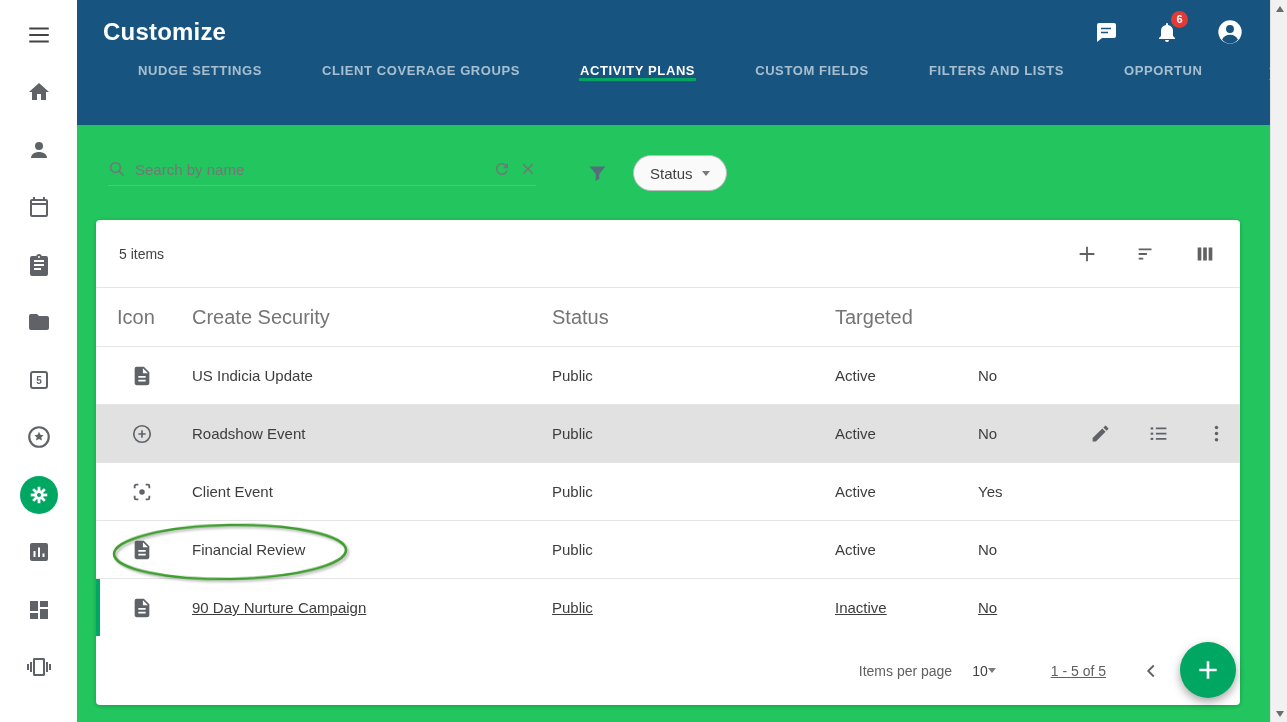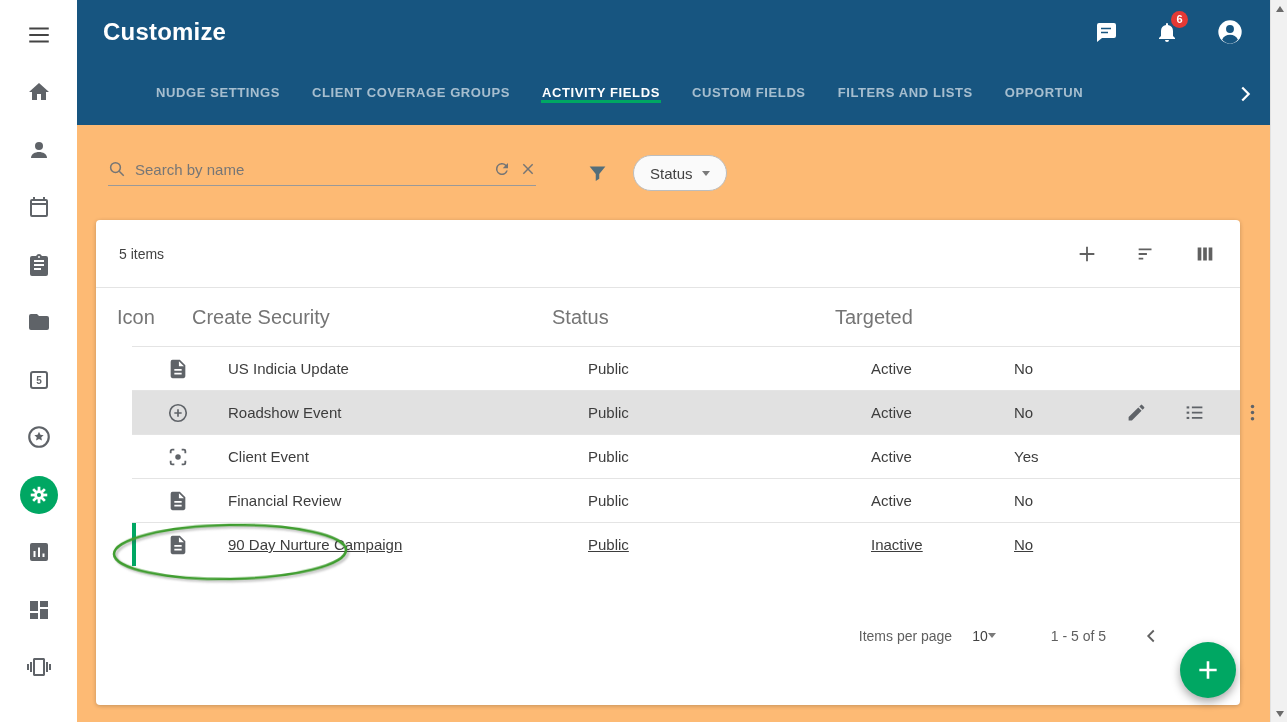--- a/index.html
+++ b/index.html
@@ -29,51 +29,51 @@
   .side-item{width:56px;height:57.5px;display:flex;align-items:center;justify-content:center;cursor:pointer;}
   .side-item svg{display:block;}
   .gear-wrap{width:38px;height:38px;border-radius:50%;background:var(--accent);display:flex;align-items:center;justify-content:center;}
   
   .header{position:absolute;left:77px;top:0;right:17px;height:125px;background:var(--blue);z-index:20;}
   .header-top{display:flex;align-items:center;height:63px;padding:0 26px;gap:30px;}
   .page-title{color:#fff;font-size:24px;font-weight:bold;letter-spacing:.2px;}
   .header-icons{margin-left:auto;display:flex;align-items:center;gap:37px;}
   .hicon{position:relative;cursor:pointer;display:flex;}
   .badge{position:absolute;top:-9px;right:-9px;min-width:17px;height:17px;border-radius:9px;background:var(--badge);color:#fff;font-size:11px;font-weight:bold;display:flex;align-items:center;justify-content:center;padding:0 4px;}
-  .tabs{display:flex;align-items:center;height:62px;padding-left:78px;}
+  .tabs{display:flex;align-items:flex-start;height:62px;padding-left:60px;gap:28px;}
   .tab{display:flex;align-items:center;margin-right:30px;color:rgba(255,255,255,.62);font-size:13px;font-weight:bold;letter-spacing:.6px;border-bottom:3px solid transparent;padding:0 1px;cursor:pointer;white-space:nowrap;}
   .tab.active{color:#fff;border-bottom-color:var(--accent);}
   .tabs-chevron{margin-left:auto;display:flex;align-items:center;padding-right:14px;cursor:pointer;}
   
-  .content{position:absolute;left:77px;top:125px;right:17px;bottom:0;background:#fdba74;}
+  .content{position:absolute;left:77px;top:125px;right:17px;bottom:0;background:#22c55e;}
   .toolbar{display:flex;align-items:center;padding:24px 0 0 31px;height:72px;}
   .search-box{display:flex;align-items:center;width:428px;border-bottom:1px solid #999;padding-bottom:7px;gap:9px;}
   .search-box input{flex:1;border:none;outline:none;background:transparent;font-size:15px;font-family:"Liberation Sans",sans-serif;color:var(--text);}
   .search-box input::placeholder{color:#767676;}
   .tool-icon{display:flex;cursor:pointer;}
   .funnel{margin-left:51px;cursor:pointer;display:flex;}
   .status-chip{margin-left:25px;display:flex;align-items:center;gap:9px;height:36px;padding:0 16px;border:1px solid #bdbdbd;border-radius:18px;background:#fafafa;font-size:15px;color:#424242;cursor:pointer;}
   .caret{width:0;height:0;border-left:4px solid transparent;border-right:4px solid transparent;border-top:5px solid #7a7a7a;}
   
   .card{position:absolute;left:19px;right:30px;top:95px;bottom:17px;background:#fff;border-radius:4px;box-shadow:0 1px 4px rgba(0,0,0,.22);display:flex;flex-direction:column;}
   .card-header{height:68px;display:flex;align-items:center;padding:0 24px 0 21px;border-bottom:1px solid var(--line);flex:0 0 auto;}
   .items-count{font-size:14px;color:#424242;padding-left:2px;}
   .card-actions{margin-left:auto;display:flex;align-items:center;gap:37px;}
   .card-actions .tool-icon{padding:0;}
   .grid-row{display:grid;grid-template-columns:75px 360px 283px 143px 112px 1fr;align-items:center;padding:0 18px 0 21px;}
   .thead{height:58px;color:var(--muted);font-size:20px;flex:0 0 auto;}
-  .trow{height:44px;font-size:15px;color:var(--text);border-top:1px solid var(--line);cursor:pointer;position:relative;margin-left:36px;}
+  .trow{height:58px;font-size:15px;color:var(--text);border-top:1px solid var(--line);cursor:pointer;position:relative;}
   .trow .icon-cell{display:flex;padding-left:14px;}
   .trow.highlight{background:var(--hl);}
   .trow.accent{box-shadow:inset 4px 0 0 var(--accent);text-decoration:underline;}
   .row-actions{display:flex;align-items:center;gap:37px;justify-content:flex-end;}
   .card-footer{flex:1;display:flex;align-items:center;justify-content:flex-end;padding-right:78px;gap:0;font-size:14px;color:#5f5f5f;position:relative;}
   .pp-label{margin-right:20px;}
   .pp-select{display:flex;align-items:center;cursor:pointer;color:#424242;}
-  .range{margin-left:55px;}
+  .range{margin-left:55px;text-decoration:underline;}
   .page-prev{margin-left:34px;display:flex;cursor:pointer;}
   .fab{position:absolute;right:4px;bottom:7px;width:56px;height:56px;border-radius:50%;background:var(--accent);display:flex;align-items:center;justify-content:center;box-shadow:0 4px 10px rgba(0,0,0,.35);cursor:pointer;z-index:15;}
   
   .annotation{position:absolute;left:33px;top:396px;width:244px;height:64px;z-index:25;pointer-events:none;}
 </style>
 </head>
 <body>
 
 <div class="sidebar">
   <div class="side-item">
@@ -176,21 +176,21 @@
             <circle cx="12" cy="12" r="10" fill="#fff"></circle>
             <circle cx="12" cy="9.5" r="3.4" fill="#175580"></circle>
             <path d="M5.2 18.6a7.5 7.5 0 0 1 13.6 0A9.9 9.9 0 0 1 12 22a9.9 9.9 0 0 1-6.8-3.4z" fill="#175580"></path>
           </svg>
       </div>
     </div>
   </div>
   <div class="tabs">
     <div class="tab">NUDGE SETTINGS</div>
     <div class="tab">CLIENT COVERAGE GROUPS</div>
-    <div class="tab active">ACTIVITY FIELDS</div>
+    <div class="tab active">ACTIVITY PLANS</div>
     <div class="tab">CUSTOM FIELDS</div>
     <div class="tab">FILTERS AND LISTS</div>
     <div class="tab">OPPORTUN</div>
     <div class="tabs-chevron">
       <svg width="22" height="22" viewBox="0 0 24 24">
           <path d="M9 5l7 7-7 7" fill="none" stroke="#fff" stroke-width="2.4"></path>
         </svg>
     </div>
   </div>
 </div>

